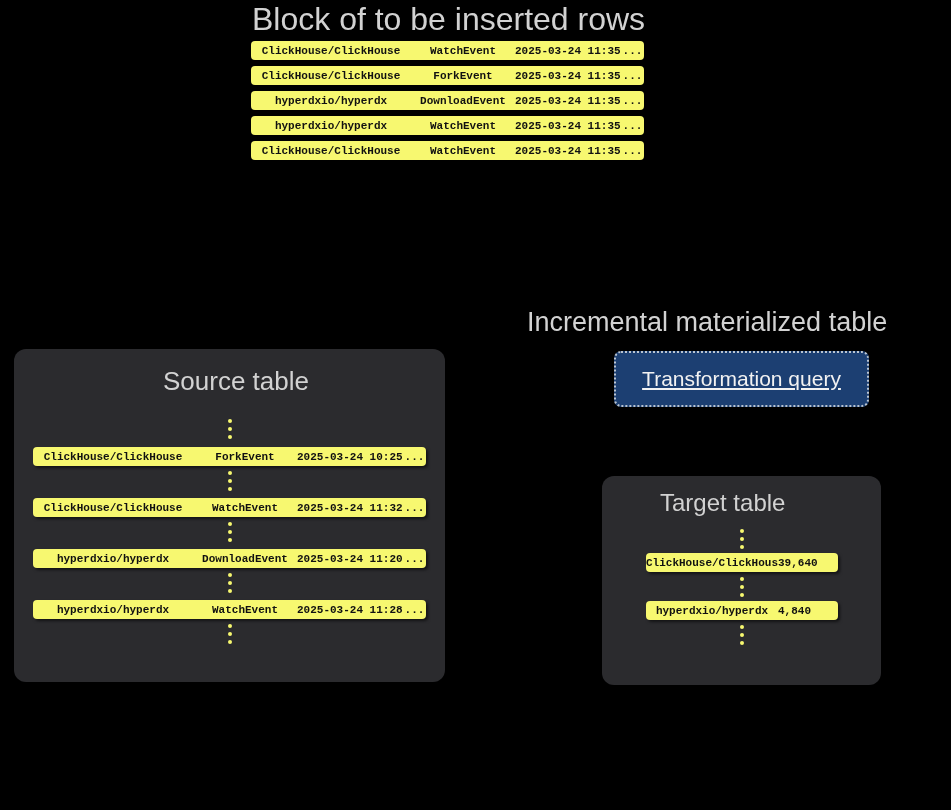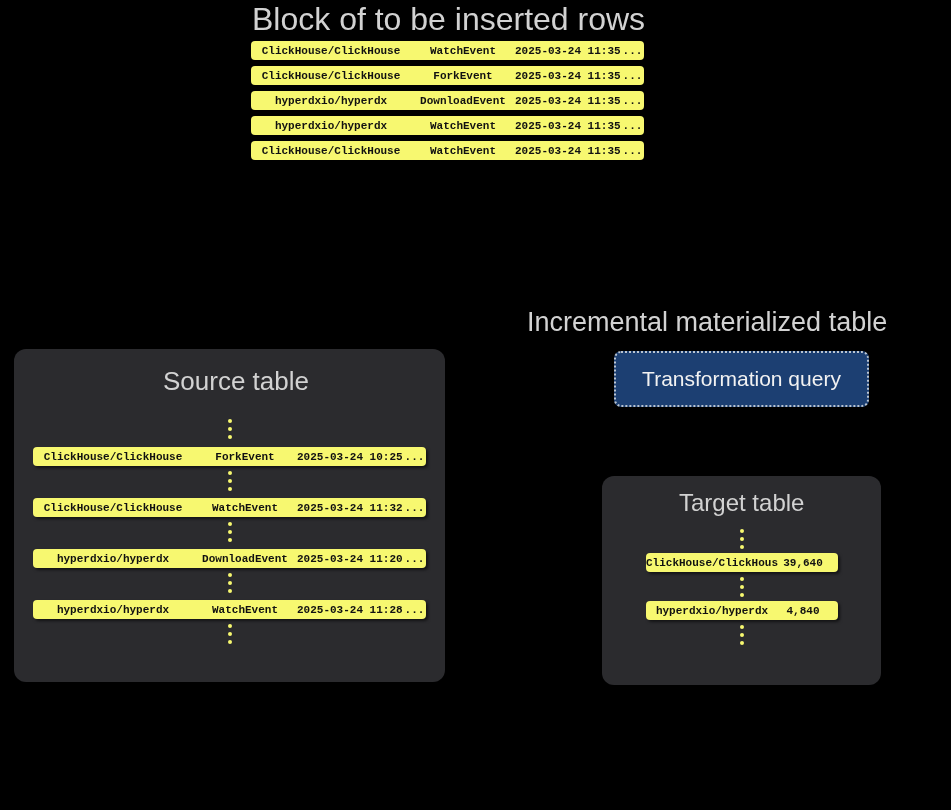--- a/index.html
+++ b/index.html
@@ -75,21 +75,20 @@
   #source-title {
     left: 143px;
     top: 366px;
     font-size: 26px;
     margin-left: 20px;
   }
   #target-title {
     left: 660px;
     top: 489px;
     font-size: 24px;
-    margin-left: 19px;
   }
 
   
   .src-row {
     left: 33px;
     width: 393px;
     height: 19px;
     font-size: 11px;
   }
   .src-row .c-repo  { width: 160px; }
@@ -98,21 +97,21 @@
   .src-row .c-dots  { width: 23px; }
 
   
   .tgt-row {
     left: 646px;
     width: 192px;
     height: 19px;
     font-size: 11px;
   }
   .tgt-row .c-key { width: 132px; }
-  .tgt-row .c-val { width: 60px; text-align: center; padding-right: 10px; box-sizing: border-box; }
+  .tgt-row .c-val { width: 60px; text-align: left; padding-right: 10px; box-sizing: border-box; }
 
   
   .vdots {
     position: absolute;
     display: flex;
     flex-direction: column;
     justify-content: space-between;
     align-items: center;
     width: 6px;
     height: 20px;
@@ -142,20 +141,21 @@
     background: #1c3f72;
     border: 2px dotted #b9c4d2;
     border-radius: 7px;
     color: #f2f2f2;
     font-size: 21px;
     display: flex;
     align-items: center;
     justify-content: center;
     box-sizing: border-box;
     box-shadow: 2px 2px 5px rgba(0,0,0,0.6);
+    text-decoration: underline;
   }
 </style>
 </head>
 <body>
 
 <div class="heading" id="block-title">Block of to be inserted rows</div>
 
 <div class="row block-row" style="top:41px">
   <span class="cell c-repo">ClickHouse/ClickHouse</span>
   <span class="cell c-event">WatchEvent</span>

